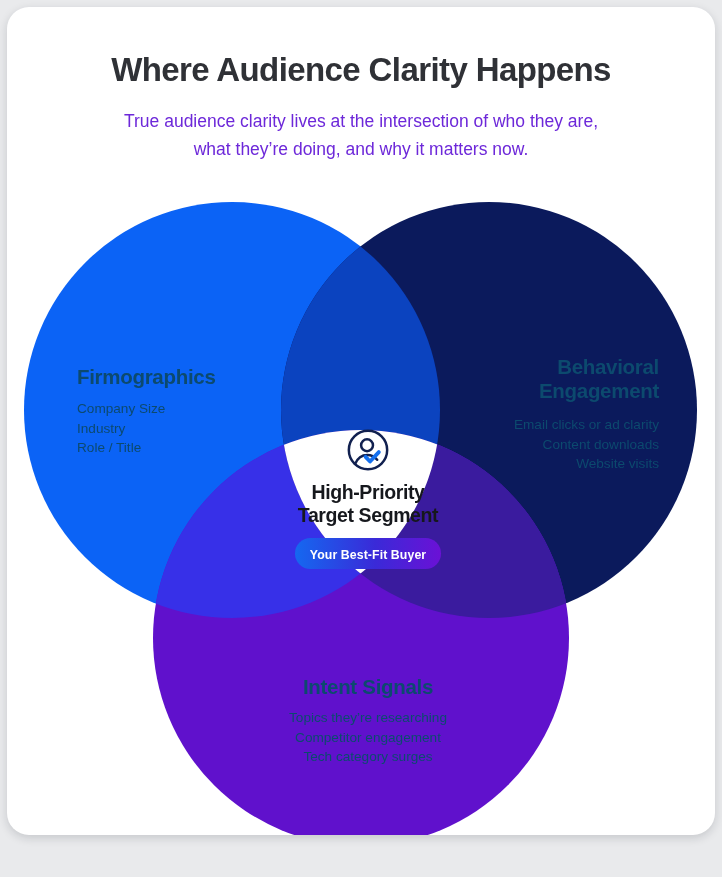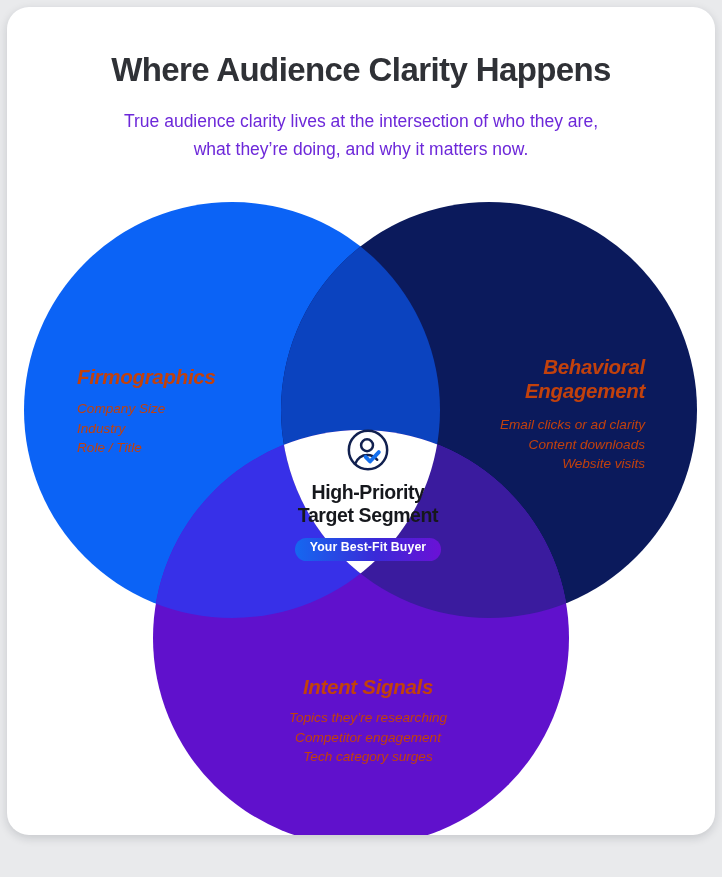--- a/index.html
+++ b/index.html
@@ -26,45 +26,45 @@
   #subtitle{
     position:absolute;left:74px;top:100px;width:560px;
     text-align:center;
     font-size:17.5px;line-height:28px;
     color:#6d28d9;
   }
   #subtitle .l2{display:block;}
 
   #venn{position:absolute;left:-7px;top:-7px;width:722px;height:877px;}
 
-  .lbl{position:absolute;color:#c2410c;font-style:italic;}
+  .lbl{position:absolute;color:#0c4a6e;}
   .lbl .hd{font-weight:bold;font-size:20.5px;line-height:24px;letter-spacing:-.3px;}
   .lbl .it{font-size:13.6px;line-height:19.5px;}
 
   #lbl-firmo{left:70px;top:358px;width:210px;text-align:left;}
   #lbl-firmo .hd{margin-bottom:10px;}
 
-  #lbl-behav{left:410px;top:348px;width:228px;text-align:right;}
+  #lbl-behav{left:424px;top:348px;width:228px;text-align:right;}
   #lbl-behav .hd{margin-bottom:12px;}
 
   #lbl-intent{left:235px;top:668px;width:252px;text-align:center;}
   #lbl-intent .hd{margin-bottom:9px;}
 
   #center{
     position:absolute;left:258px;top:420px;width:206px;
     text-align:center;
   }
   #center-icon{width:46px;height:46px;margin:0 auto 8px;display:block;}
   #center-title{
     font-size:19.5px;font-weight:bold;line-height:23px;
     letter-spacing:-.4px;color:#16181d;
   }
   #badge{
     display:inline-block;margin-top:11px;
-    padding:2px 15px 7px;border-radius:999px;
+    padding:10px 15px 7px;border-radius:999px;
     background:linear-gradient(90deg,#1568f0 0%,#3a2ad8 55%,#6b11d6 100%);
     color:#ffffff;font-size:12.3px;font-weight:bold;letter-spacing:.1px;
   }
 </style>
 </head>
 <body>
 
 <div id="card">
 
   <div id="title">Where Audience Clarity Happens</div>

